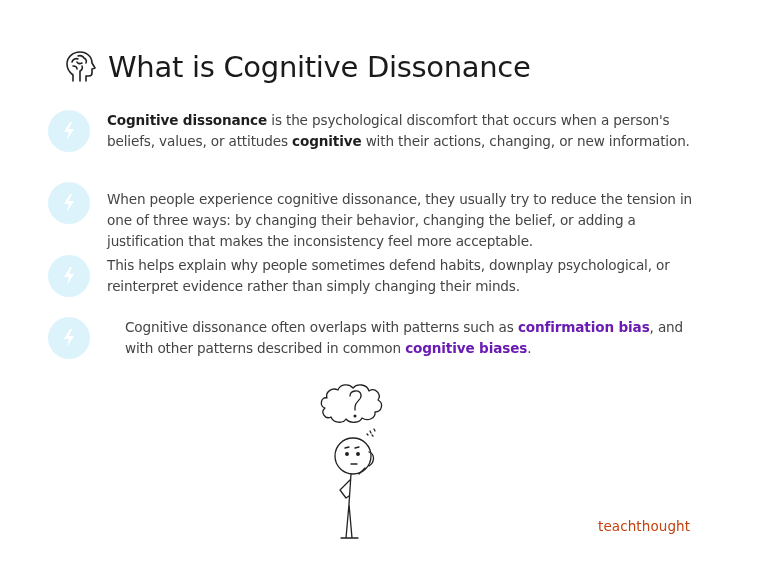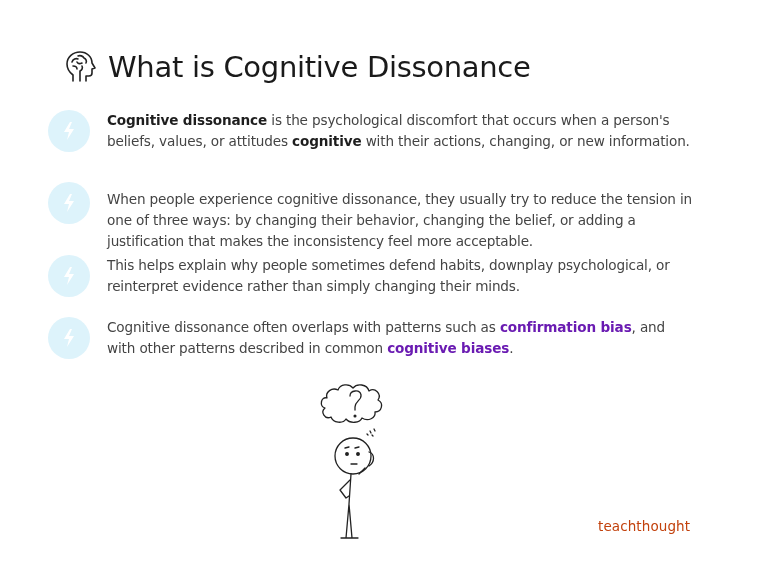--- a/index.html
+++ b/index.html
@@ -58,21 +58,21 @@
   </div>
   <div class="text" style="top:0;">This helps explain why people sometimes defend habits, downplay psychological, or reinterpret evidence rather than simply changing their minds.</div>
 </div>
 
 <div class="item" style="top:317px;">
   <div class="bubble" style="top:0;">
     <svg width="16" height="20" viewBox="0 0 16 20">
         <path d="M9 1 L3 11 H8 L6 19 L13 8 H8 L11 1 Z" fill="#fff"></path>
       </svg>
   </div>
-  <div class="text" style="top:0;">
+  <div class="text" style="top:0;margin-left:18px;">
     <span>Cognitive dissonance often overlaps with patterns such as </span><a href="#">confirmation bias</a><span>, and with other patterns described in common </span><a href="#">cognitive biases</a><span>.</span>
   </div>
 </div>
 
 <div class="figure">
   <svg width="95" height="168" viewBox="0 0 95 168" fill="none" stroke="#222" stroke-width="1.3" stroke-linecap="round" stroke-linejoin="round">
     <path d="M12 20 c-6-2-8 8-2 10 c-5 4 0 12 6 9 c2 6 12 7 15 2 c4 5 14 4 16 -1 c6 4 14 0 13 -6 c7 0 9 -9 3 -12 c4 -6 -3 -13 -9 -9 c-2 -7 -12 -8 -16 -3 c-4 -5 -13 -4 -15 2 c-6 -3 -13 2 -11 8 z"></path>
     <path d="M35 18 c0-6 10-7 11-1 c1 5 -6 6 -6 12 v3"></path>
     <circle cx="40" cy="38" r="0.9" fill="#222"></circle>
     <path d="M55 53 l1 2 M59 51 l1 2 M52 56 l1 1 M57 57 l1 1"></path>

